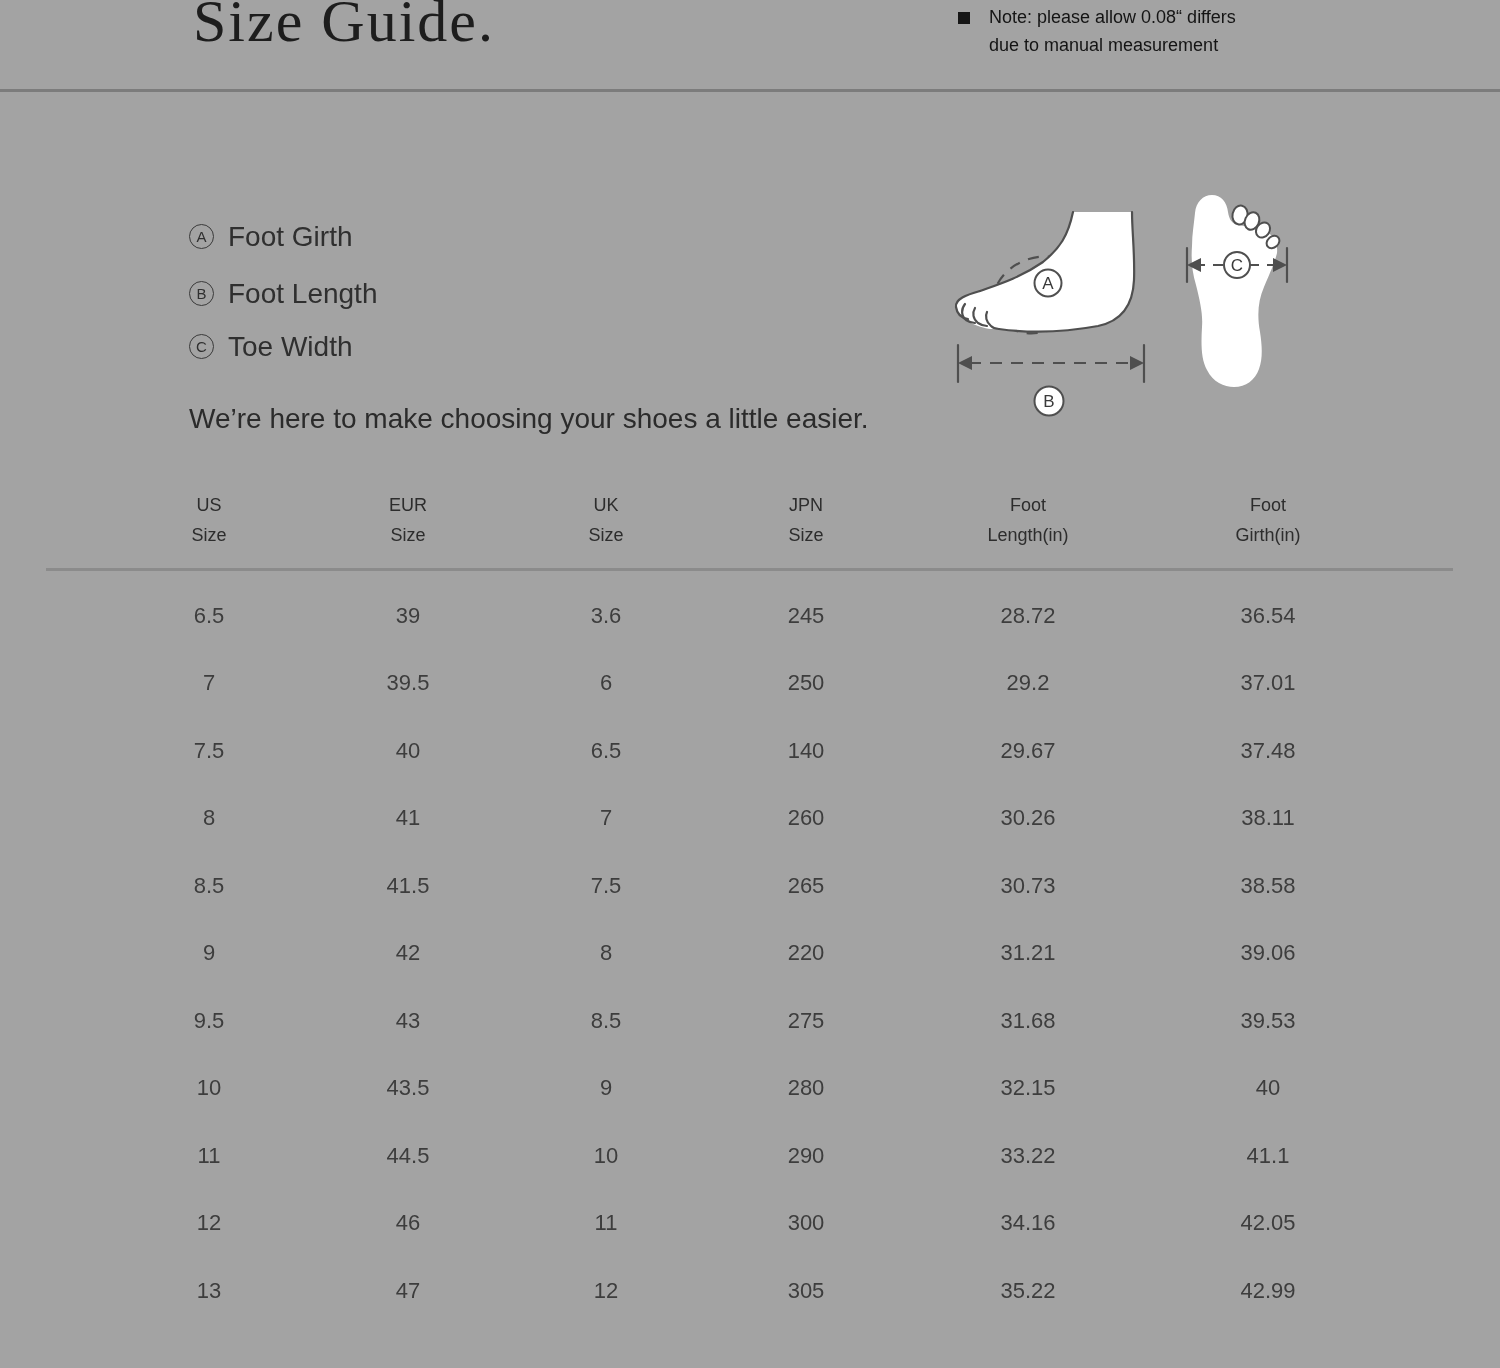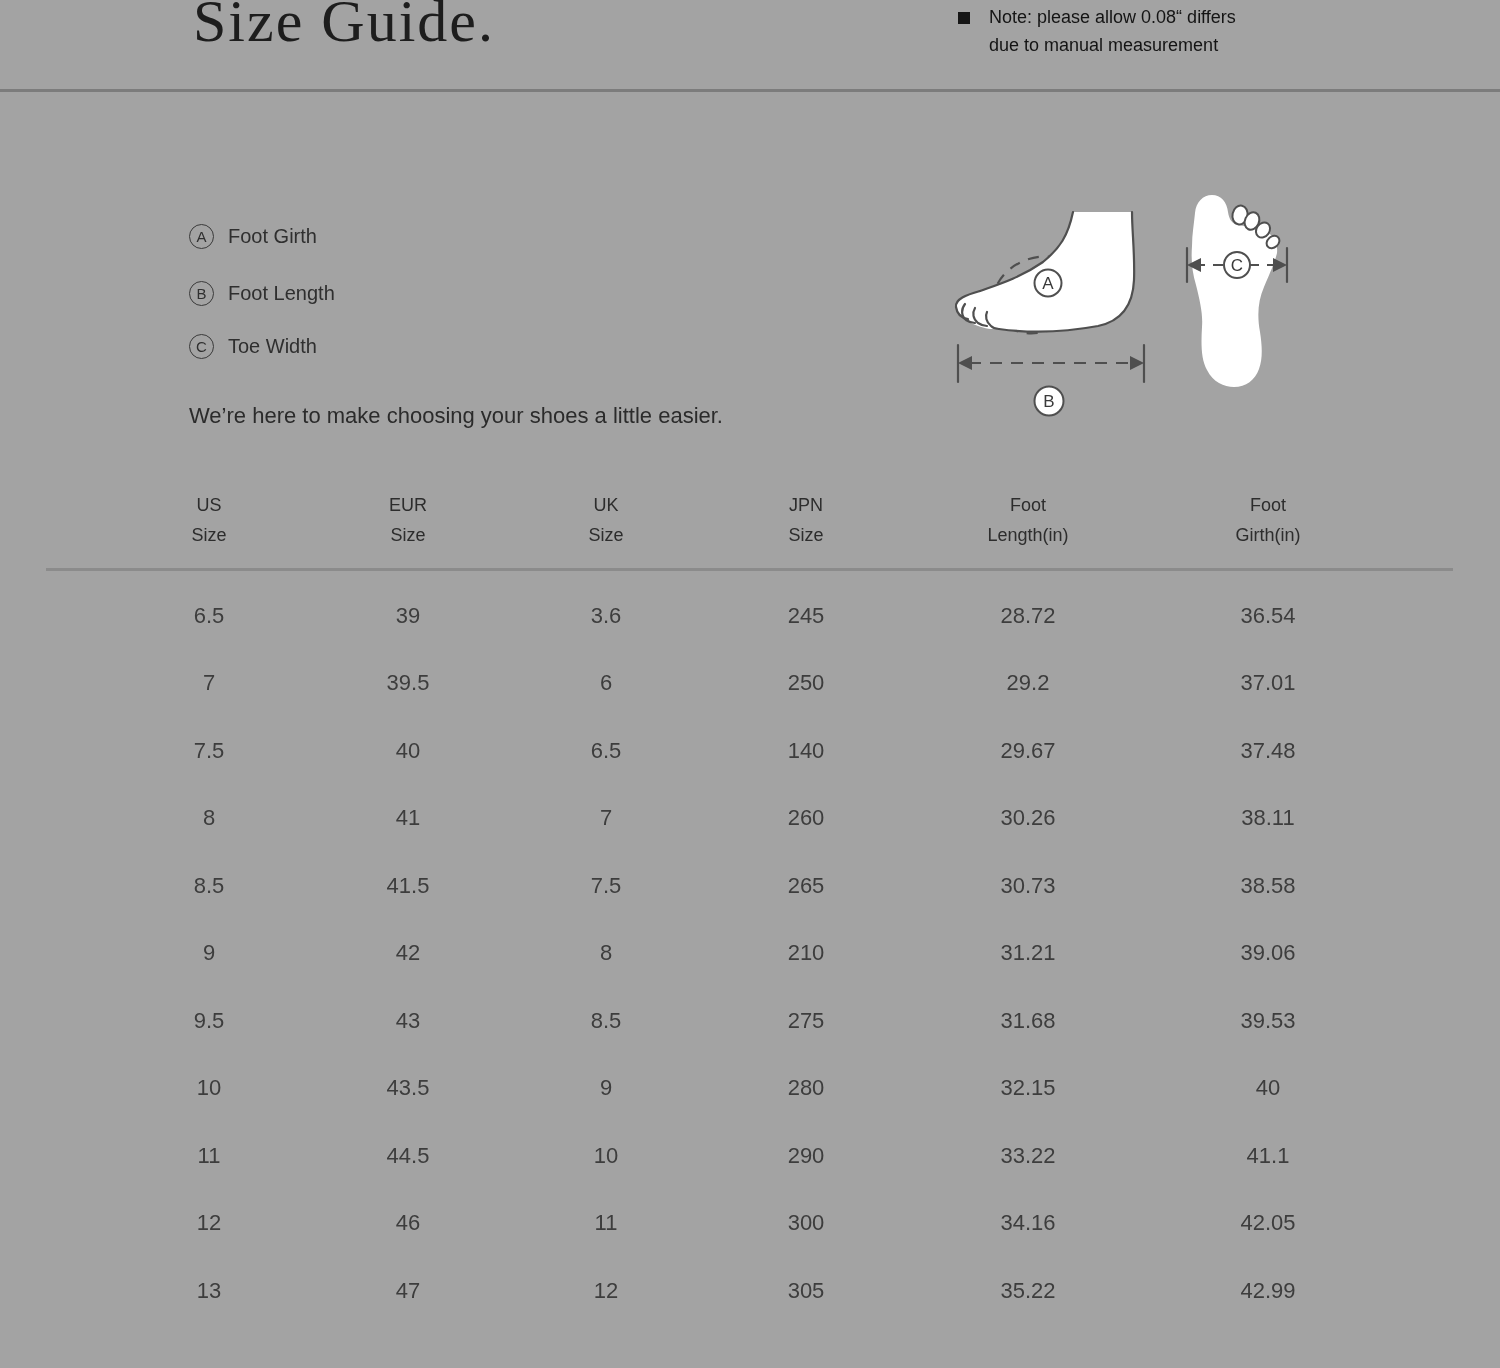--- a/index.html
+++ b/index.html
@@ -44,25 +44,25 @@
     position:absolute; left:189px;
     display:flex; align-items:center;
   }
   .mi-a { top:224px; } .mi-b { top:281px; } .mi-c { top:334px; }
   .letter-badge {
     width:25px; height:25px; border:1.5px solid #3a3a3a; border-radius:50%;
     display:flex; align-items:center; justify-content:center;
     font-size:15px; color:#303030; flex:0 0 auto;
   }
   .measure-label {
-    margin-left:14px; font-size:20px; color:#2f2f2f; line-height:25px;
+    margin-left:14px; font-size:28px; color:#2f2f2f; line-height:25px;
   }
   .tagline {
     position:absolute; left:189px; top:403px;
-    font-size:22px; color:#2b2b2b; white-space:nowrap;
+    font-size:28px; color:#2b2b2b; white-space:nowrap;
   }
 
   
   .diagram {
     position:absolute; left:935px; top:168px;
     width:380px; height:262px;
   }
   .diagram svg { display:block; }
   .diag-stroke { fill:none; stroke:#4f4f4f; stroke-width:2.2; stroke-linecap:round; }
   .diag-fill-white { fill:#ffffff; stroke:none; }
@@ -264,21 +264,21 @@
           <td>41.5</td>
           <td>7.5</td>
           <td>265</td>
           <td>30.73</td>
           <td>38.58</td>
         </tr>
         <tr>
           <td>9</td>
           <td>42</td>
           <td>8</td>
-          <td>210</td>
+          <td>220</td>
           <td>31.21</td>
           <td>39.06</td>
         </tr>
         <tr>
           <td>9.5</td>
           <td>43</td>
           <td>8.5</td>
           <td>275</td>
           <td>31.68</td>
           <td>39.53</td>

